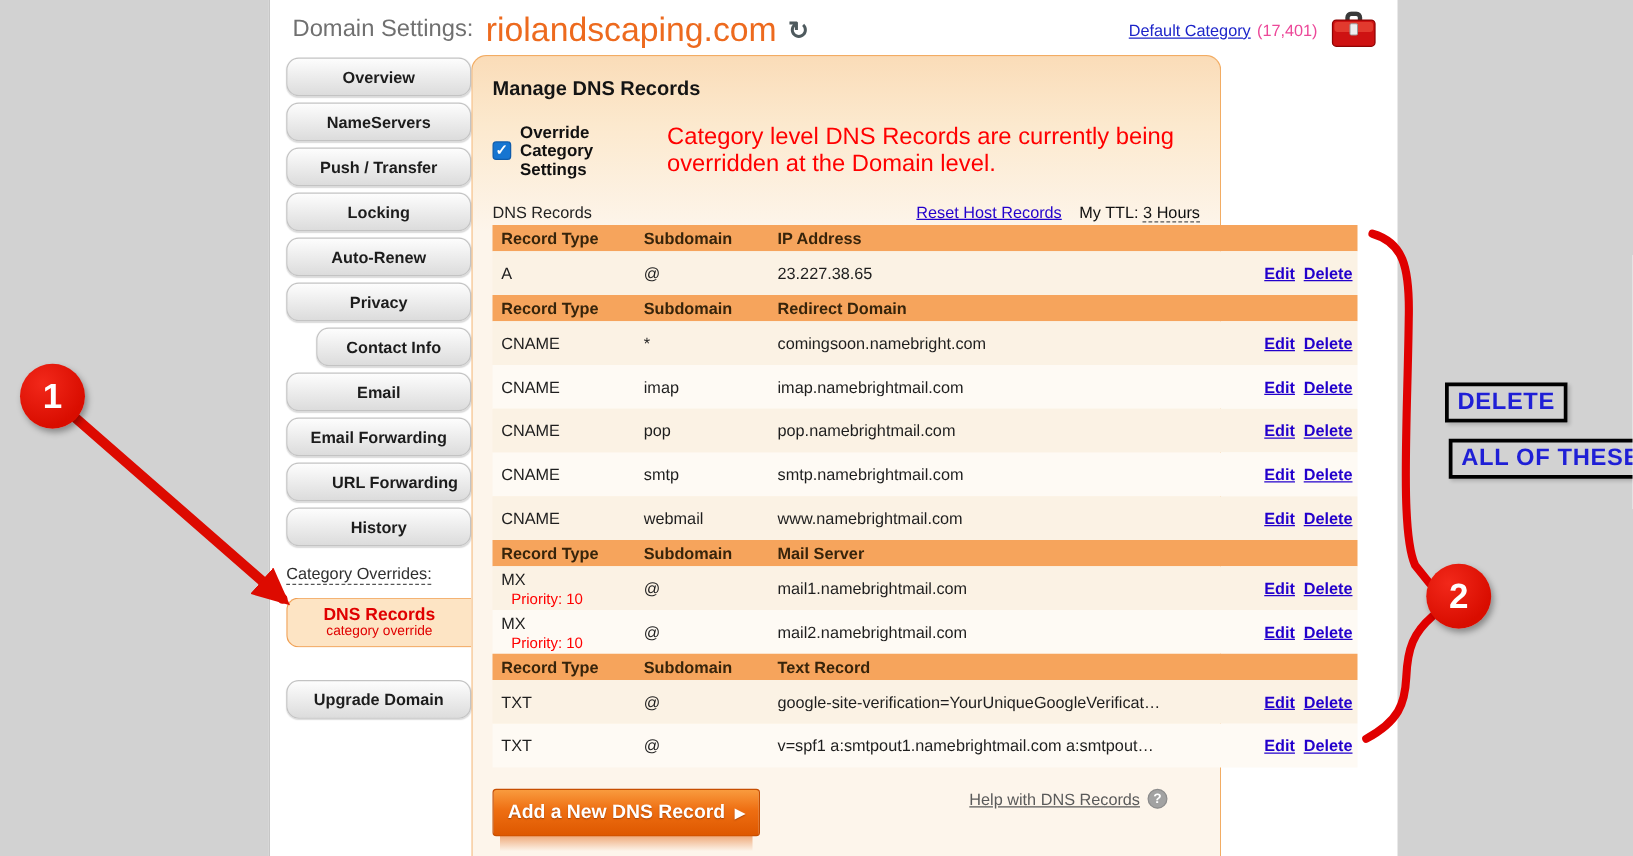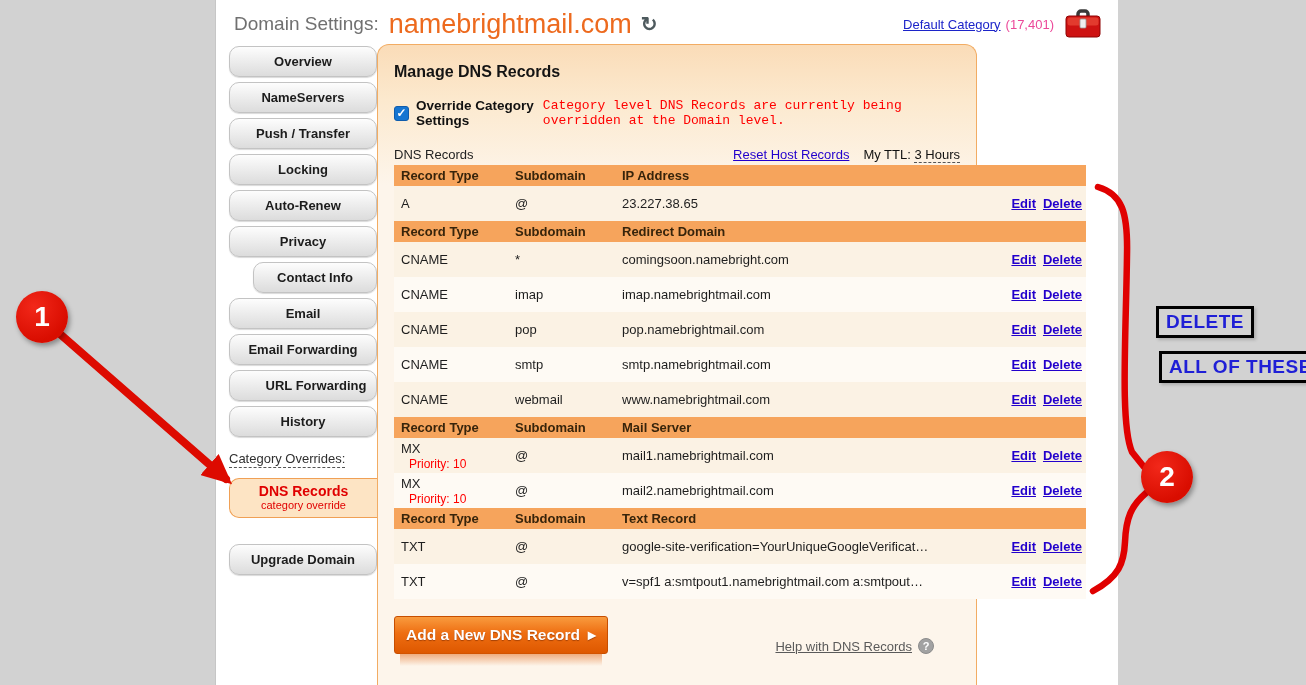--- a/index.html
+++ b/index.html
@@ -29,21 +29,21 @@
   .override-item .t { font-size:14px; font-weight:bold; color:#E00000; }
   .override-item .s { font-size:11px; color:#E00000; }
   .upgrade-btn { margin-top:21px; }
 
   
   .panel { position:absolute; left:161px; top:44px; width:600px; height:641px; border:1px solid #F2AC63; border-bottom:none; border-radius:12px 12px 0 0; background:linear-gradient(180deg,#FADCB8 0px,#FCE9CE 55px,#FDF5EB 140px,#FDF5EB 100%); padding:18px 16px 0 16px; }
   .panel h2 { font-size:16px; color:#141414; }
   .override-row { margin-top:17px; display:flex; align-items:center; gap:7px; }
   .checkbox { width:15px; height:15px; background:#1675D1; border:1px solid #0F5CAC; border-radius:3px; color:#fff; font-size:12px; font-weight:bold; line-height:13px; text-align:center; cursor:pointer; flex:0 0 auto; }
   .ov-label { font-size:13.5px; font-weight:bold; color:#111; }
-  .ov-warning { font-size:13px; color:#FF0000;font-family:Liberation Mono, monospace; }
+  .ov-warning { font-size:19px; color:#FF0000; }
   .records-bar { margin-top:19px; display:flex; align-items:baseline; }
   .rb-left { font-size:13px; color:#222; }
   .rb-right { margin-left:auto; display:flex; align-items:baseline; gap:14px; }
   .reset-link { font-size:13px; color:#2200CC; text-decoration:underline; cursor:pointer; }
   .ttl { font-size:13px; color:#111; }
   .ttl .v { border-bottom:1px dashed #555; cursor:pointer; }
 
   
   .dns-table { margin-top:3px; width:692px; }
   .trow { display:grid; grid-template-columns:114px 107px 1fr 82px; align-items:center; }
@@ -51,21 +51,21 @@
   .thead span { font-size:13px; font-weight:bold; color:#37240B; padding-left:7px; }
   .drow { min-height:35px; background:#FBF2E4; }
   .drow.alt { background:#FEFAF4; }
   .cell { font-size:13px; color:#1E1E1E; padding-left:7px; }
   .cell .prio { font-size:12px; color:#FF0000; padding-left:8px; margin-top:1px; }
   .cell.val { white-space:nowrap; overflow:hidden; }
   .actions { display:flex; gap:7px; justify-content:flex-end; padding-right:4px;font-weight:bold; }
   .actions a { font-size:13px; color:#2200CC; text-decoration:underline; cursor:pointer; }
 
   
-  .bottom-row { margin-top:17px; display:flex; align-items:flex-end; }
+  .bottom-row { margin-top:17px; display:flex; align-items:flex-start; }
   .add-btn { position:relative; width:214px; height:38px; background:linear-gradient(180deg,#F99B3E,#EE6E12 45%,#DE5800); border:1px solid #C74E00; border-radius:3px; color:#FFFFFF; font-weight:bold; font-size:15.5px; display:flex; align-items:center; justify-content:center; gap:8px; cursor:pointer; text-shadow:0 1px 1px rgba(120,40,0,.6); }
   .add-btn::after { content:""; position:absolute; left:5px; right:5px; top:100%; height:13px; background:linear-gradient(180deg,rgba(222,88,0,.50),rgba(222,88,0,0)); }
   .help-wrap { margin-left:auto; display:flex; align-items:center; gap:6px; margin-right:26px; }
   .help-link { font-size:13px; color:#5A5A5A; text-decoration:underline; cursor:pointer; }
   .help-ico { width:16px; height:16px; border-radius:50%; background:#A2A2A2; border:1px solid #8C8C8C; color:#fff; font-size:11px; font-weight:bold; text-align:center; line-height:15px; cursor:pointer; }
 
   
   .overlay-svg { position:absolute; left:0; top:0; width:1306px; height:685px; pointer-events:none; z-index:20; }
   .num-circle { position:absolute; width:52px; height:52px; border-radius:50%; background:radial-gradient(circle at 35% 30%, #F2281A, #D90D00 70%); color:#fff; font-size:28px; font-weight:bold; display:flex; align-items:center; justify-content:center; z-index:25; box-shadow:2px 3px 5px rgba(0,0,0,.35); }
   .circle-1 { left:16px; top:291px; }
@@ -75,21 +75,21 @@
   .box-all { left:1159px; top:351px; }
 </style>
 </head>
 <body>
 
 <div class="canvas">
   <div class="page">
 
     <div class="topbar">
       <span class="ds-label">Domain Settings:</span>
-      <span class="ds-domain">namebrightmail.com</span>
+      <span class="ds-domain">riolandscaping.com</span>
       <span class="refresh-ico">↻</span>
       <span class="topbar-spacer"></span>
       <a class="dc-link">Default Category</a>
       <span class="dc-count">(17,401)</span>
       <svg class="toolbox" width="38" height="30" viewBox="0 0 38 30">
         <rect x="14" y="2" width="10" height="10" rx="3" fill="none" stroke="#3A3A3A" stroke-width="3.5"></rect>
         <rect x="2" y="7" width="34" height="21" rx="3" fill="#CE1212" stroke="#8F0404" stroke-width="1"></rect>
         <rect x="3.5" y="8.5" width="31" height="8" rx="2.5" fill="#E23A2E"></rect>
         <rect x="16" y="10" width="6" height="9" rx="1" fill="#EFEFEF" stroke="#9A9A9A" stroke-width="0.8"></rect>
       </svg>

